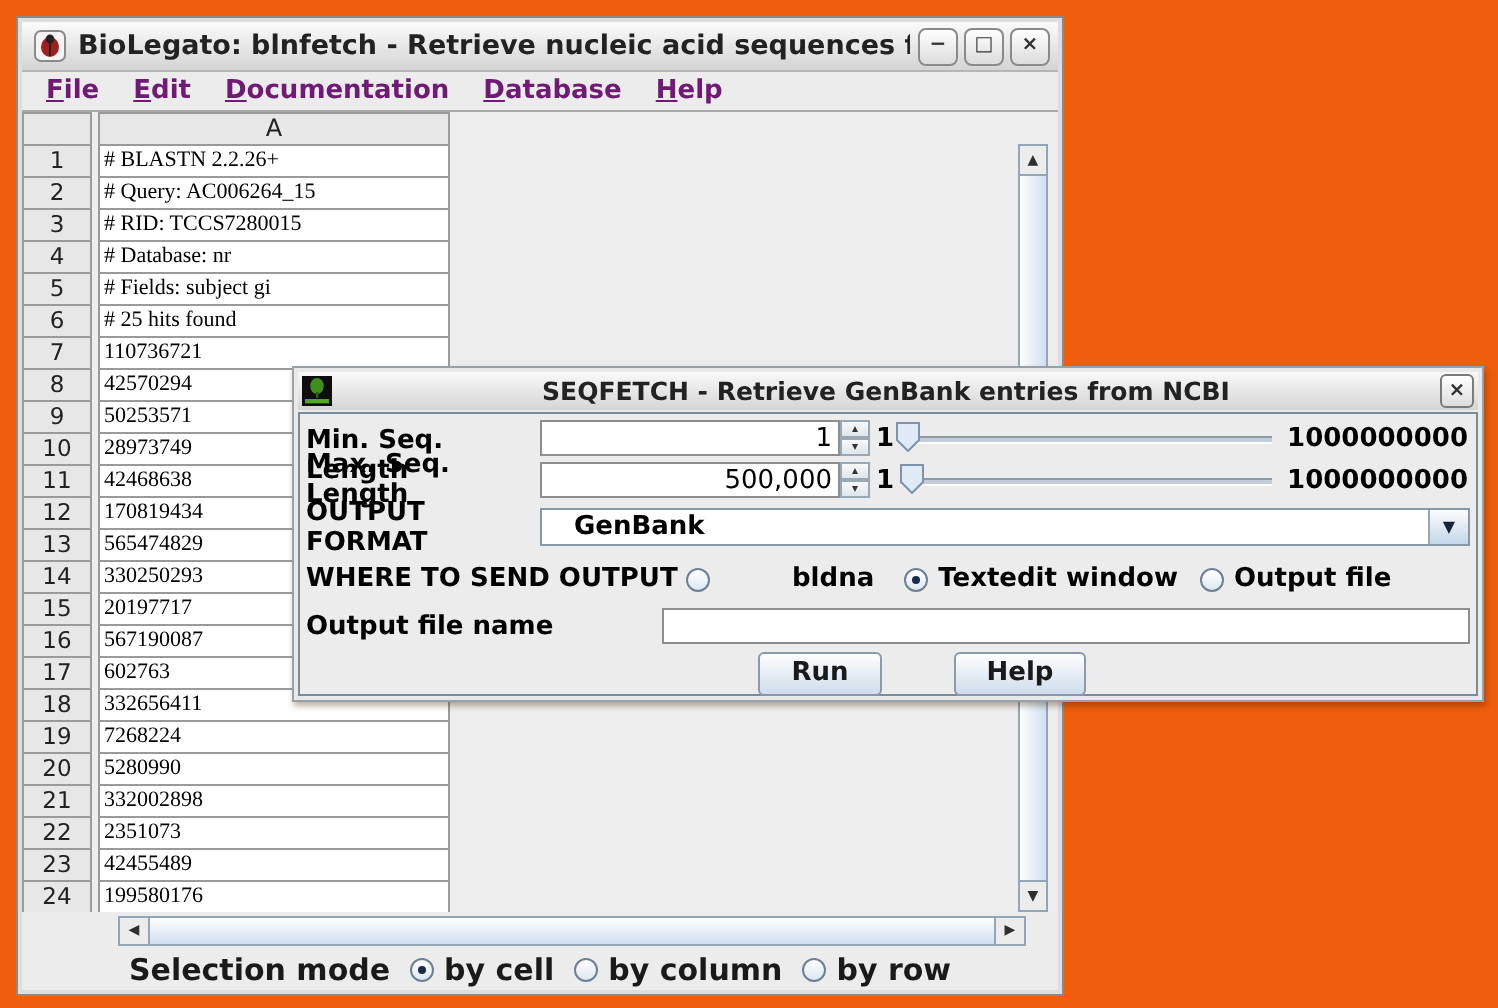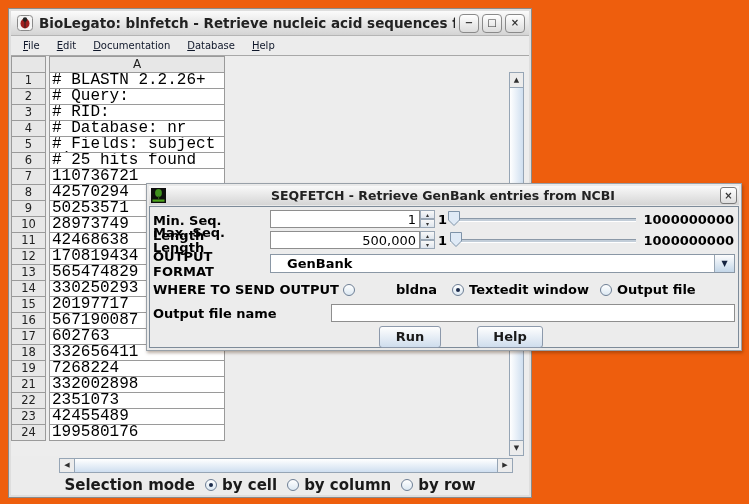--- a/index.html
+++ b/index.html
@@ -6,32 +6,32 @@
   body{width:749px;height:504px;overflow:hidden;font-family:"DejaVu Sans","Liberation Sans",sans-serif;}
   #desktop{position:relative;width:749px;height:504px;background:#EE5E0D;}
 
   
   .main-window{position:absolute;left:8px;top:8px;width:522px;height:488px;background:#ECECEC;border:1px solid #8a8a8a;box-shadow:inset 0 0 0 2px #dedede;}
   .mw-titlebar{position:absolute;left:2px;top:2px;right:2px;height:24px;background:linear-gradient(#fbfbfb,#d4d4d4);border-bottom:1px solid #b5b5b5;display:flex;align-items:center;}
   .app-icon{width:16px;height:16px;margin:0 6px 0 6px;flex:none;}
   .mw-title{flex:1;font-size:13.5px;font-weight:bold;color:#222;white-space:nowrap;overflow:hidden;}
   .win-controls{display:flex;gap:3px;margin:0 4px 0 4px;flex:none;}
   .win-btn{width:18px;height:17px;border:1px solid #8a8a8a;border-radius:4px;background:linear-gradient(#ffffff,#dcdcdc);display:flex;align-items:center;justify-content:center;font-size:10px;font-weight:bold;color:#333;line-height:1;}
-  .mw-menubar{position:absolute;left:2px;top:27px;right:2px;height:19px;background:#ECECEC;border-bottom:1px solid #a8a8a8;display:flex;align-items:center;gap:17px;padding-left:12px;font-size:10px;font-weight:normal;color:#0f172a;}
+  .mw-menubar{position:absolute;left:2px;top:27px;right:2px;height:19px;background:#ECECEC;border-bottom:1px solid #a8a8a8;display:flex;align-items:center;gap:17px;padding-left:12px;font-size:13px;font-weight:bold;color:#701a75;}
   .menu-item{display:inline-block;}
   .menu-item::first-letter{text-decoration:underline;}
 
   
   .table-zone{position:absolute;left:2px;top:47px;right:2px;bottom:41px;background:#EDEDED;overflow:hidden;}
   .hdr-row,.trow{display:flex;}
   .trow{margin-top:-1px;}
   .cell{box-sizing:border-box;height:17px;border:1px solid #9a9a9a;line-height:15px;overflow:hidden;}
   .cell.corner,.cell.num{width:35px;background:#E7E7E7;text-align:center;font-size:11.5px;color:#222;flex:none;}
   .cell.colhdr{width:176px;background:#E7E7E7;text-align:center;font-size:12px;color:#222;flex:none;}
-  .cell.val{width:176px;background:#ffffff;font-family:Liberation Mono, monospace;font-size:16px;color:#000;padding-left:2px;flex:none;}
+  .cell.val{width:176px;background:#ffffff;font-family:Liberation Serif, serif;font-size:11px;color:#000;padding-left:2px;flex:none;}
   .gap{width:3px;flex:none;}
 
   
   .vscroll{position:absolute;right:5px;top:16px;width:15px;height:384px;border:1px solid #96a5b5;background:#ECECEC;display:flex;flex-direction:column;box-sizing:border-box;}
   .hscroll{position:absolute;left:50px;top:449px;width:454px;height:15px;border:1px solid #96a5b5;background:#ECECEC;display:flex;box-sizing:border-box;}
   .sb-btn{flex:none;background:#ECECEC;display:flex;align-items:center;justify-content:center;font-size:7px;color:#2f2f2f;line-height:1;}
   .vscroll .sb-btn{height:14px;border-top:1px solid #96a5b5;border-bottom:1px solid #96a5b5;}
   .hscroll .sb-btn{width:14px;border-left:1px solid #96a5b5;border-right:1px solid #96a5b5;}
   .vthumb{flex:1;background:linear-gradient(90deg,#ffffff,#cfdff0);}
   .hthumb{flex:1;background:linear-gradient(#ffffff,#cfdff0);}
@@ -193,20 +193,25 @@
           <div class="cell num">18</div>
           <div class="gap"></div>
           <div class="cell val">332656411</div>
         </div>
       <div class="trow">
           <div class="cell num">19</div>
           <div class="gap"></div>
           <div class="cell val">7268224</div>
         </div>
       <div class="trow">
+          <div class="cell num">20</div>
+          <div class="gap"></div>
+          <div class="cell val">5280990</div>
+        </div>
+      <div class="trow">
           <div class="cell num">21</div>
           <div class="gap"></div>
           <div class="cell val">332002898</div>
         </div>
       <div class="trow">
           <div class="cell num">22</div>
           <div class="gap"></div>
           <div class="cell val">2351073</div>
         </div>
       <div class="trow">

